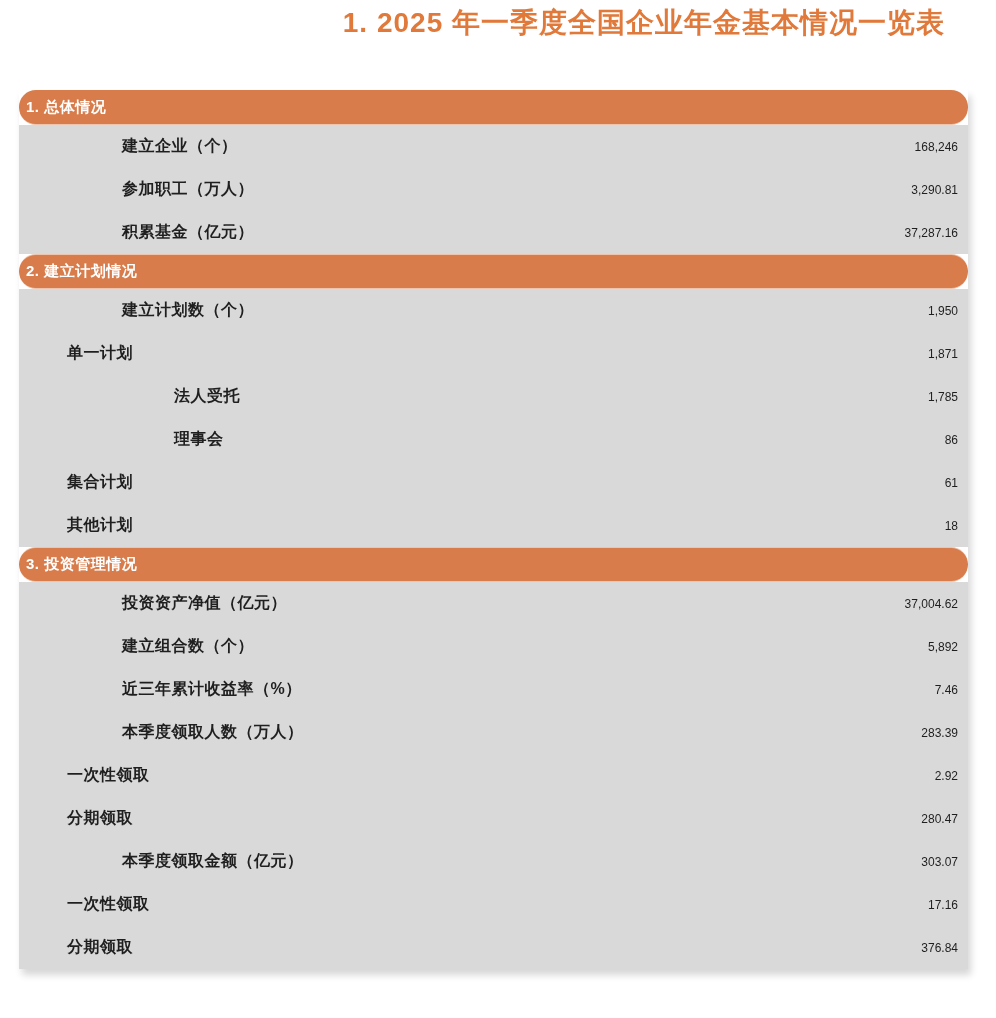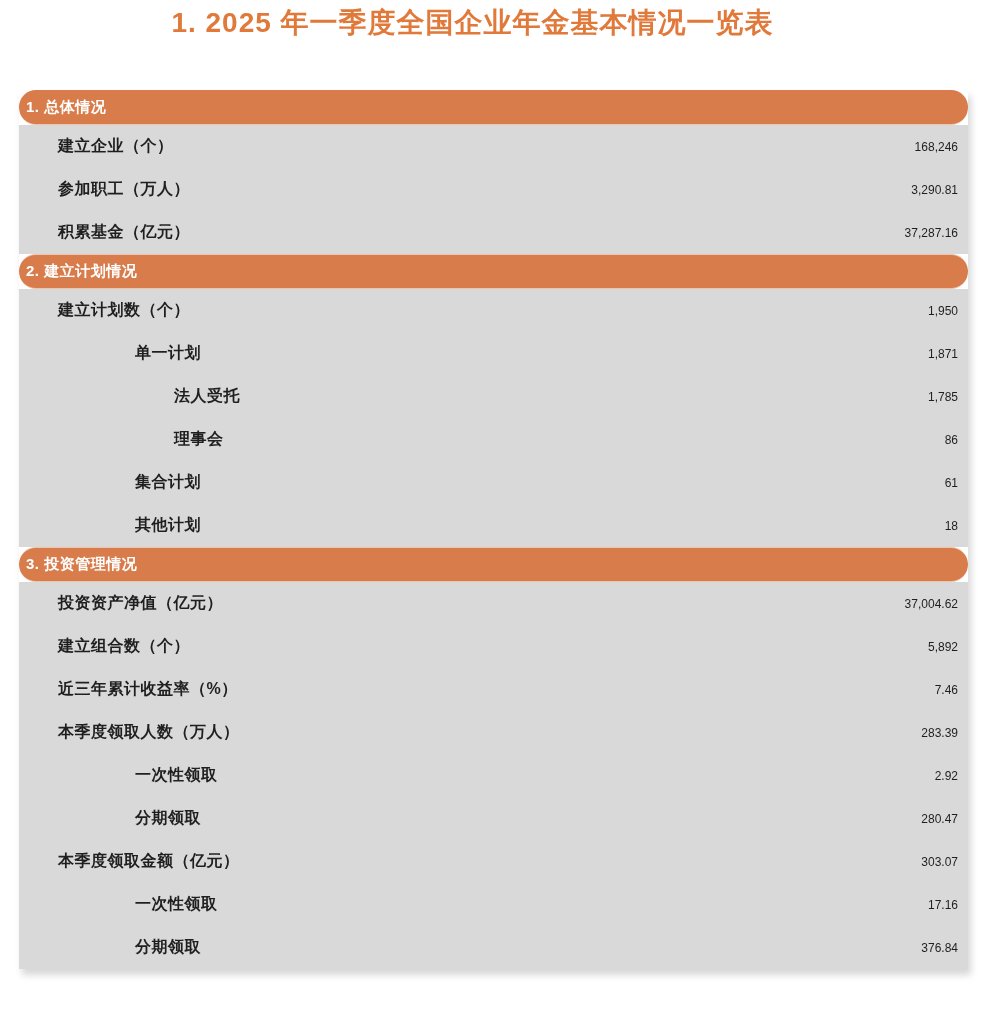--- a/index.html
+++ b/index.html
@@ -21,21 +21,21 @@
     width: 996px;
     height: 1018px;
     background: #FFFFFF;
     overflow: hidden;
   }
   .page-title {
     position: absolute;
     top: 2px;
     left: 0;
     width: 945px;
-    text-align: center;
+    text-align: right;
     color: var(--title-color);
     font-size: 28px;
     line-height: 42px;
     font-weight: bold;
     letter-spacing: 1px;
     white-space: nowrap;
   }
   .annuity-table {
     position: absolute;
     left: 19px;
@@ -73,22 +73,22 @@
     color: var(--row-text);
     letter-spacing: 0.5px;
     white-space: nowrap;
   }
   .row-value {
     font-size: 12px;
     font-weight: 400;
     color: var(--row-text);
     white-space: nowrap;
   }
-  .indent-1 { padding-left: 39px; }
-  .indent-2 { padding-left: 116px; }
+  .indent-1 { padding-left: 103px; }
+  .indent-2 { padding-left: 48px; }
   .indent-3 { padding-left: 155px; align-items: center; }
 </style>
 </head>
 <body>
 
 <div class="page">
   <div class="page-title">1. 2025 年一季度全国企业年金基本情况一览表</div>
 
   <div class="annuity-table">
   <div class="table-section">

